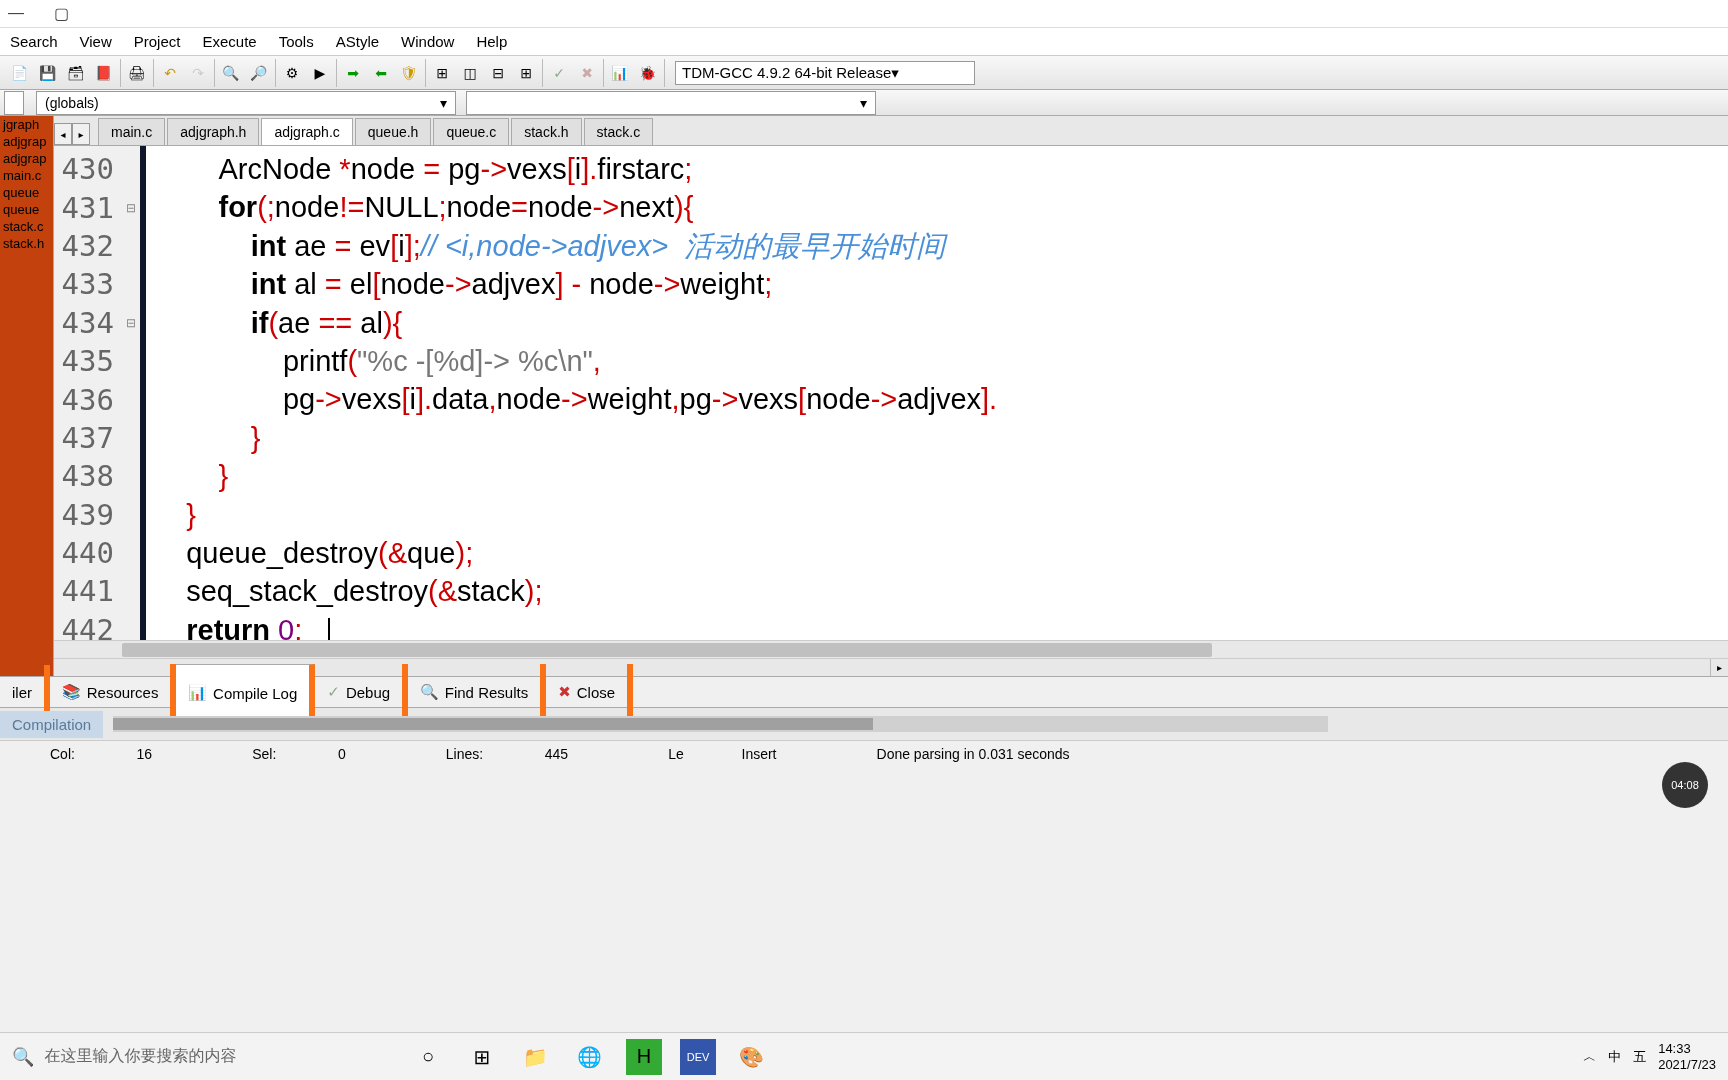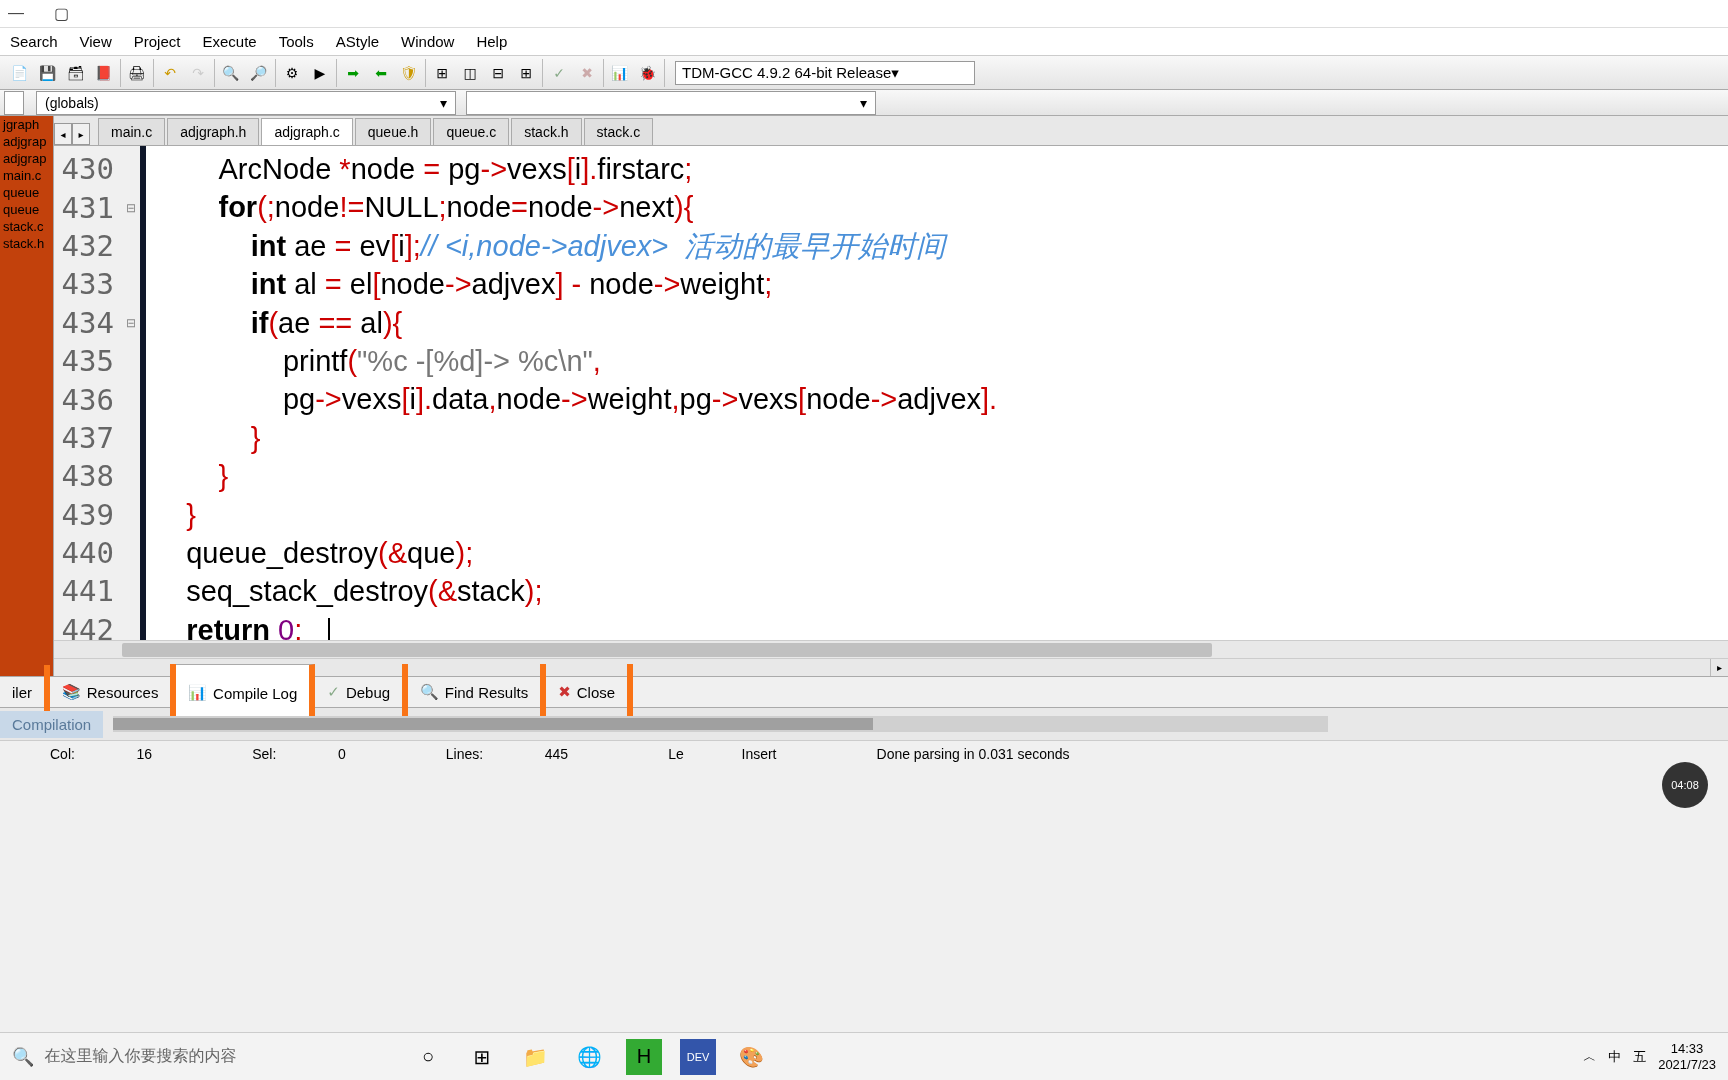--- a/index.html
+++ b/index.html
@@ -49,21 +49,21 @@
 .comp-thumb{position:absolute;left:0;width:760px;height:12px;background:#a0a0a0;top:2px;}
 .statusbar{height:26px;background:#f0f0f0;border-top:1px solid #ccc;display:flex;align-items:center;padding:0 10px;font-size:14px;color:#000;}
 .statusbar span{margin-right:50px;}
 .taskbar{position:absolute;bottom:0;left:0;right:0;height:48px;background:#f3f3f3;border-top:1px solid #ccc;display:flex;align-items:center;}
 .search-box{flex:0 0 400px;display:flex;align-items:center;padding:0 12px;gap:10px;}
 .search-icon{font-size:18px;}
 .search-text{color:#666;font-size:16px;}
 .task-icons{display:flex;gap:18px;margin-left:10px;}
 .task-icon{width:36px;height:36px;display:flex;align-items:center;justify-content:center;font-size:20px;}
 .tray{margin-left:auto;display:flex;align-items:center;gap:12px;padding-right:12px;font-size:13px;}
-.tray-time{text-align:center;line-height:1.2;}
+.tray-time{text-align:left;line-height:1.2;}
 .video-badge{position:absolute;right:20px;top:762px;width:46px;height:46px;border-radius:50%;background:#333;color:#fff;display:flex;align-items:center;justify-content:center;font-size:11px;}
 </style>
 </head>
 <body>
 
 <div class="titlebar">
   <div class="winbtns">
     <span class="winbtn">—</span>
     <span class="winbtn">▢</span>
   </div>

